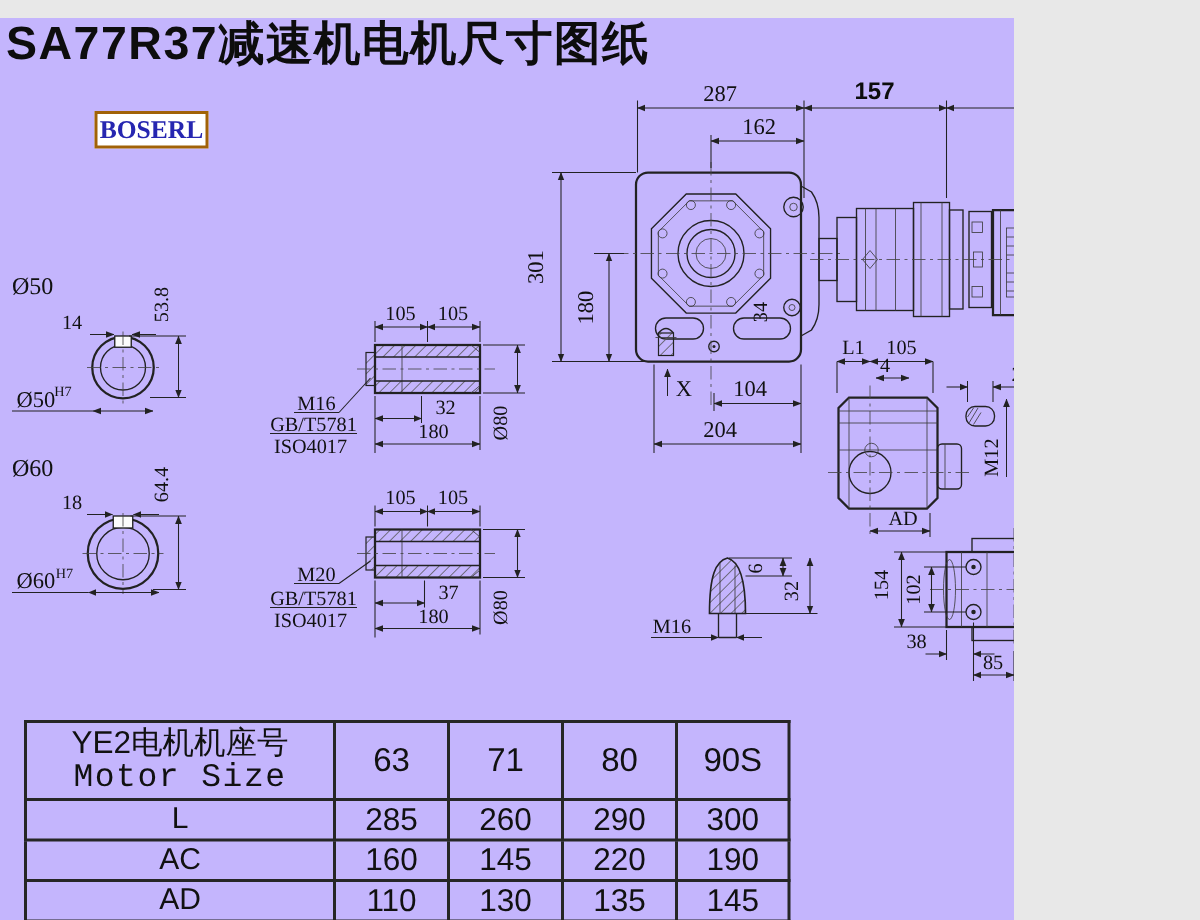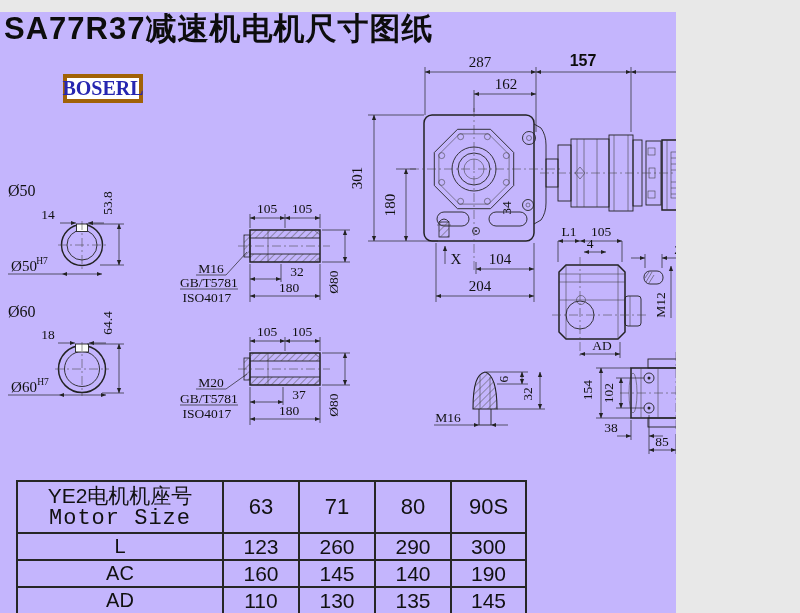--- a/index.html
+++ b/index.html
@@ -1,22 +1,22 @@
 <!DOCTYPE html>
 <html><head>
 <meta charset="utf-8">
 <style>
   html,body{margin:0;padding:0;background:#e8e8e8;}
   .page{position:relative;width:676px;height:613px;background:#c4b5fd;overflow:hidden;
         font-family:"Liberation Sans",sans-serif;color:#111;margin-top:12px;}
   .title{position:absolute;left:4px;top:-4px;margin:0;font-size:31px;font-weight:bold;
          letter-spacing:1px;color:#0d0d0d;font-family:"Liberation Sans",sans-serif;white-space:nowrap;}
-  .logo{position:absolute;left:63px;top:62px;width:72px;height:21px;border:4px solid #a16207;
+  .logo{position:absolute;left:63px;top:62px;width:72px;height:21px;border:2px solid #a16207;
         background:#fff;display:flex;align-items:center;justify-content:center;
-        font-family:"Liberation Serif",serif;font-weight:bold;font-size:20px;color:#2626b0;}
+        font-family:"Liberation Serif",serif;font-weight:bold;font-size:17px;color:#2626b0;}
   svg.drawing{position:absolute;left:0;top:0;}
   .o{fill:none;stroke:#222;stroke-width:1.5;}
   .m{fill:none;stroke:#222;stroke-width:0.9;}
   .t{fill:none;stroke:#3a3a3a;stroke-width:0.55;}
   .d{fill:none;stroke:#222;stroke-width:0.7;}
   .cl{fill:none;stroke:#444;stroke-width:0.55;stroke-dasharray:9 3 2 3;}
   .dim-text{font-family:"Liberation Serif",serif;font-size:13.5px;fill:#111;text-anchor:middle;}
   .dim-lg{font-size:15px;}
   .dim-sm{font-size:9.5px;}
   .dim-bold{font-family:"Liberation Sans",sans-serif;font-weight:bold;font-size:16px;fill:#0d0d0d;text-anchor:middle;}
@@ -378,30 +378,30 @@
           <div class="hdr-cn">YE2电机机座号</div>
           <div class="hdr-en">Motor Size</div>
         </th>
         <th class="colhead" style="width:74px;border-radius:22px;">63</th>
         <th class="colhead" style="width:74px;">71</th>
         <th class="colhead" style="width:74px;">80</th>
         <th class="colhead" style="width:73px;">90S</th>
       </tr>
       <tr class="drow">
         <td class="rowlabel">L</td>
-        <td class="cellnum">123</td>
+        <td class="cellnum">285</td>
         <td class="cellnum">260</td>
         <td class="cellnum">290</td>
         <td class="cellnum">300</td>
       </tr>
       <tr class="drow">
         <td class="rowlabel">AC</td>
         <td class="cellnum">160</td>
         <td class="cellnum">145</td>
-        <td class="cellnum">140</td>
+        <td class="cellnum">220</td>
         <td class="cellnum">190</td>
       </tr>
       <tr class="drow">
         <td class="rowlabel">AD</td>
         <td class="cellnum">110</td>
         <td class="cellnum">130</td>
         <td class="cellnum">135</td>
         <td class="cellnum">145</td>
       </tr>
     </tbody>

